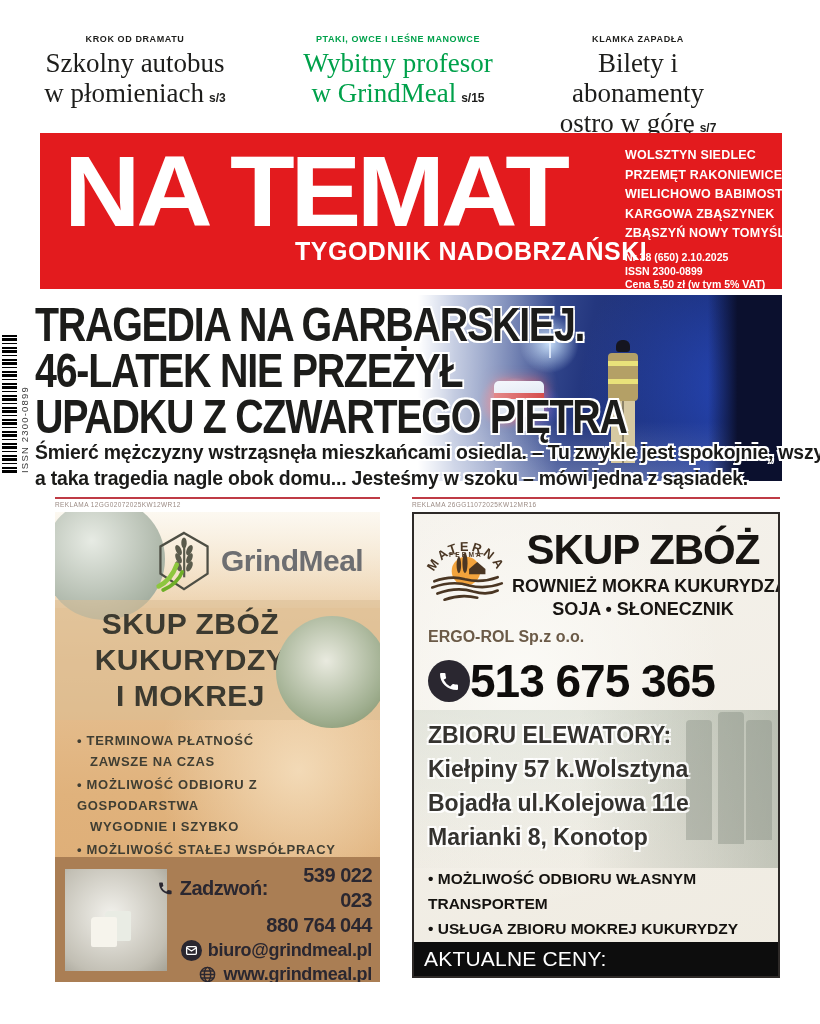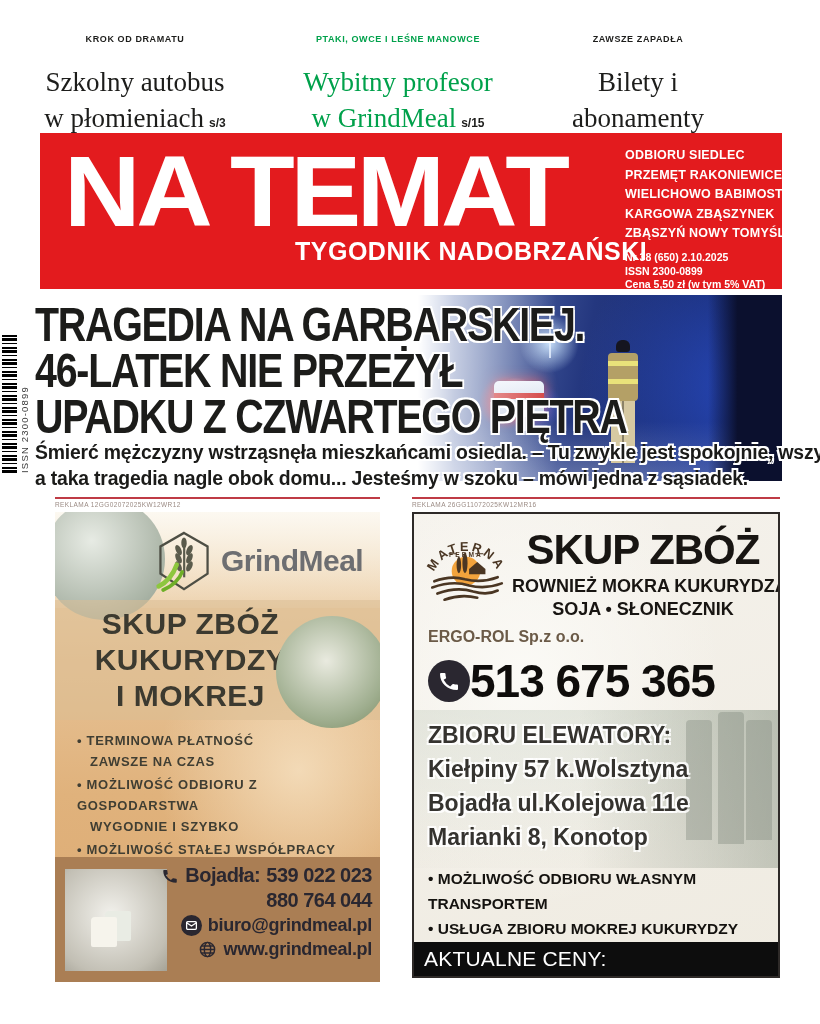--- a/index.html
+++ b/index.html
@@ -3,21 +3,21 @@
 <meta charset="utf-8">
 <style>
   *{margin:0;padding:0;box-sizing:border-box;}
   html,body{background:#ffffff;}
   body{font-family:"Liberation Sans",sans-serif;}
   #page{position:relative;width:820px;height:1024px;background:#fff;overflow:hidden;}
 
   
   .teaser{position:absolute;top:34px;text-align:center;color:#1d1d1b;}
   .teaser .kicker{font-size:9px;font-weight:bold;letter-spacing:.6px;}
-  .teaser .t-title{font-family:"Liberation Serif",serif;font-size:27px;line-height:36px;margin-top:20px;}
+  .teaser .t-title{font-family:"Liberation Serif",serif;font-size:27px;line-height:30px;margin-top:4px;}
   .teaser .pageref{font-size:12px;font-weight:bold;font-family:"Liberation Sans",sans-serif;margin-left:5px;}
   .teaser.green .kicker,.teaser.green .t-title{color:#00a14b;}
   .teaser.green .pageref{color:#1d1d1b;}
   #teaser-1{left:40px;width:190px;}
   #teaser-2{left:303px;width:190px;}
   #teaser-3{left:543px;width:190px;}
 
   
   .masthead{position:absolute;left:40px;top:133px;width:742px;height:156px;background:#e31b1e;}
   .mh-title{position:absolute;left:24px;top:10px;color:#fff;font-weight:bold;font-size:100px;line-height:96px;letter-spacing:-4px;transform:scaleX(1.06);transform-origin:left top;white-space:nowrap;}
@@ -119,29 +119,29 @@
 
   <div class="teaser" id="teaser-1">
     <div class="kicker">KROK OD DRAMATU</div>
     <div class="t-title"><span>Szkolny autobus w płomieniach</span><span class="pageref">s/3</span></div>
   </div>
   <div class="teaser green" id="teaser-2">
     <div class="kicker">PTAKI, OWCE I LEŚNE MANOWCE</div>
     <div class="t-title"><span>Wybitny profesor w GrindMeal</span><span class="pageref">s/15</span></div>
   </div>
   <div class="teaser" id="teaser-3">
-    <div class="kicker">ZAWSZE ZAPADŁA</div>
+    <div class="kicker">KLAMKA ZAPADŁA</div>
     <div class="t-title"><span>Bilety i abonamenty ostro w górę</span><span class="pageref">s/7</span></div>
   </div>
 
   <div class="masthead">
     <div class="mh-title">NA TEMAT</div>
     <div class="mh-sub">TYGODNIK NADOBRZAŃSKI</div>
     <div class="mh-towns">
-      <div>ODBIORU SIEDLEC</div>
+      <div>WOLSZTYN SIEDLEC</div>
       <div>PRZEMĘT RAKONIEWICE</div>
       <div>WIELICHOWO BABIMOST</div>
       <div>KARGOWA  ZBĄSZYNEK</div>
       <div>ZBĄSZYŃ NOWY TOMYŚL</div>
     </div>
     <div class="mh-issue">
       <div>Nr 38 (650) 2.10.2025</div>
       <div>ISSN 2300-0899</div>
       <div>Cena 5,50 zł (w tym 5% VAT)</div>
     </div>
@@ -221,21 +221,21 @@
     </div>
     <div class="ga-contact">
       <div class="circ-truck">
         <div class="truck-cab"></div>
       </div>
       <div class="gc-rows">
         <div class="gc-row gc-phone">
           <svg width="18" height="18" viewBox="0 0 24 24">
               <path fill="#2a2730" d="M6.62 10.79a15.05 15.05 0 0 0 6.59 6.59l2.2-2.2a1 1 0 0 1 1.01-.24c1.12.37 2.33.57 3.58.57a1 1 0 0 1 1 1V20a1 1 0 0 1-1 1C10.07 21 3 13.93 3 5a1 1 0 0 1 1-1h3.5a1 1 0 0 1 1 1c0 1.25.2 2.46.57 3.58a1 1 0 0 1-.25 1.01z"></path>
             </svg>
-          <span>Bojadła:</span>
+          <span>Zadzwoń:</span>
           <span>539 022 023</span>
         </div>
         <div class="gc-row gc-phone">
           <span>880 764 044</span>
         </div>
         <div class="gc-row gc-mid">
           <span class="icon-circle">
             <svg width="13" height="13" viewBox="0 0 24 24">
                 <rect x="3" y="5" width="18" height="14" rx="2" fill="none" stroke="#fff" stroke-width="2.4"></rect>
                 <path d="M3 7l9 6 9-6" fill="none" stroke="#fff" stroke-width="2.4"></path>

